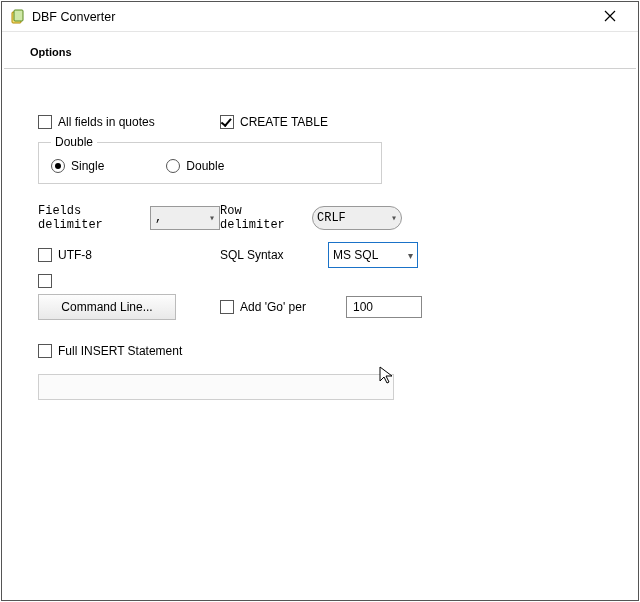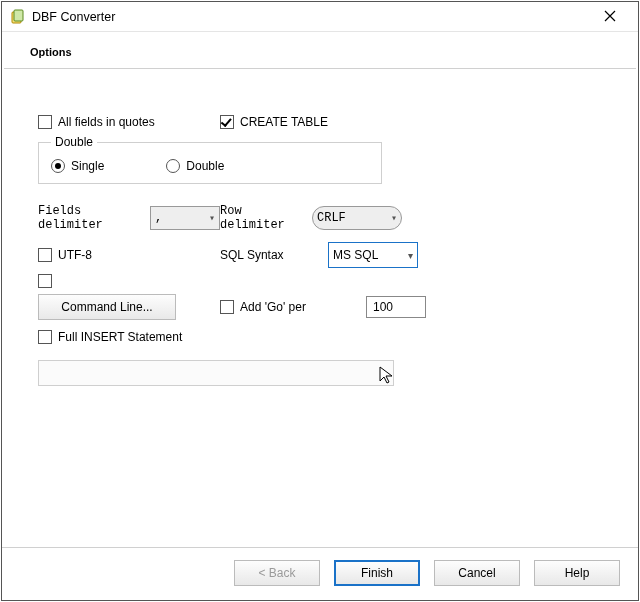--- a/index.html
+++ b/index.html
@@ -45,21 +45,21 @@
   }
   .radio.checked::after { content:""; width:6px; height:6px; background:#000; border-radius:50%; }
   .lbl { margin-right:8px; }
   select, .select-like {
     height:24px; border:1px solid #999; background:#eee; font-size:12px; padding:0 4px;
   }
   .select-like { display:inline-flex; align-items:center; justify-content:space-between; min-width:70px;}
   .arrow-down { font-size:10px; color:#555; margin-left:6px;}
   .sql-select { border:1.5px solid #1a72c8; padding:3px 4px; height:26px; min-width:90px; background:#fff; display:inline-flex; align-items:center; justify-content:space-between;margin-left:16px;}
   input.text {
-    height:22px; border:1px solid #888; padding:2px 6px; font-size:12px; width:60px; background:#fff;
+    height:22px; border:1px solid #888; padding:2px 6px; font-size:12px; width:76px; background:#fff;
   }
   button.cmd {
     height:26px; width:138px; border:1px solid #bbb; background:linear-gradient(#fdfdfd,#e9e9e9);
     font-size:12px;
   }
   .blank-box {
     width:356px; height:26px; border:1px solid #cfcfcf; background:#fbfbfb; margin-top:16px;
   }
   .footer {
     border-top:1px solid #d0d0d0; padding:12px 18px 14px; display:flex; justify-content:flex-end; gap:14px;
@@ -166,41 +166,35 @@
           <span class="checkbox"></span>
         </label>
       </div>
     </div>
 
     <div class="row" style="margin-top:6px;">
       <div class="col-left">
         <button class="cmd">Command Line...</button>
       </div>
       <div class="col-right">
-        <label class="chk" style="margin-right:60px;align-items:flex-end;">
+        <label class="chk" style="margin-right:40px;align-items:flex-end;">
           <span class="checkbox"></span>
           <span>Add 'Go' per</span>
         </label>
         <input class="text" value="100" style="">
       </div>
     </div>
 
-    <div class="row" style="margin-top:10px;text-align:right;">
+    <div class="row" style="margin-top:24px;text-align:right;">
       <label class="chk">
         <span class="checkbox"></span>
         <span>Full INSERT Statement</span>
       </label>
     </div>
 
     <div class="blank-box"></div>
 
     <svg class="cursor" width="20" height="20" viewBox="0 0 20 20">
       <path d="M2 2 L2 16 L6 12 L9 18 L11 17 L8 11 L14 11 Z" fill="#fff" stroke="#000" stroke-width="1"></path>
     </svg>
   </div>
 
-  <div class="footer">
-    <button class="btn disabled">&lt; Back</button>
-    <button class="btn primary">Finish</button>
-    <button class="btn">Cancel</button>
-    <button class="btn">Help</button>
-  </div>
 </div>
 
 </body></html>

